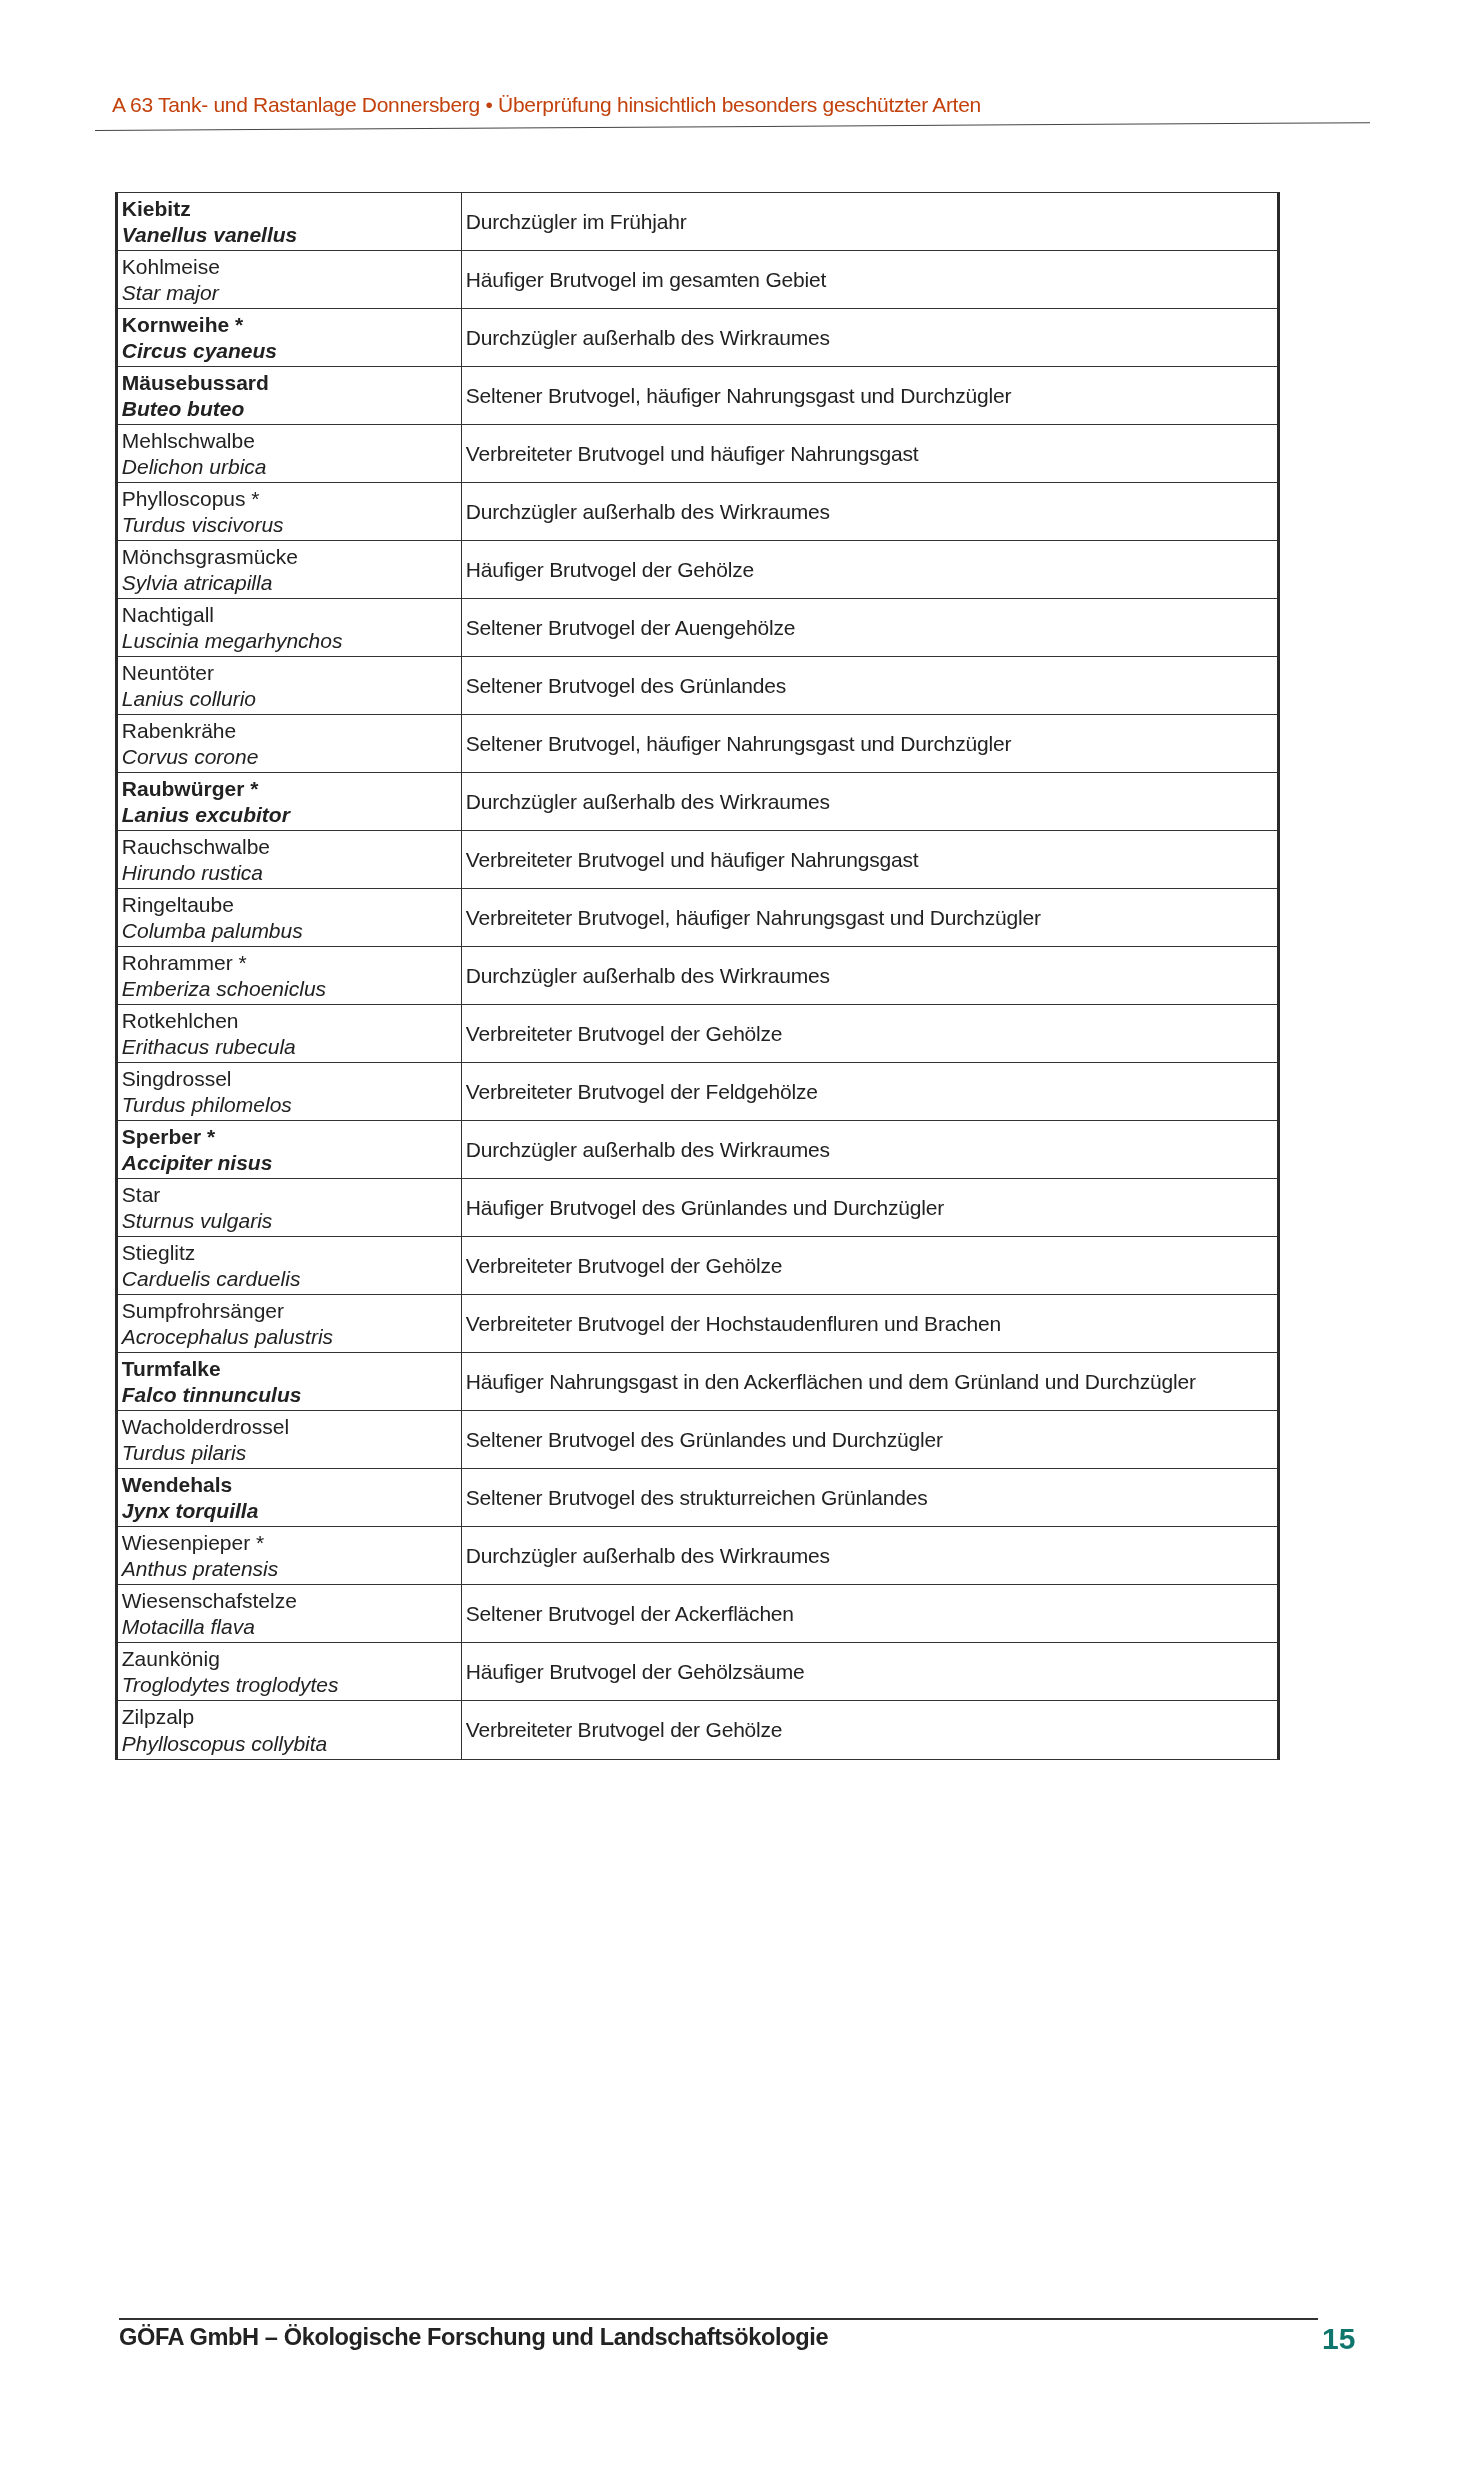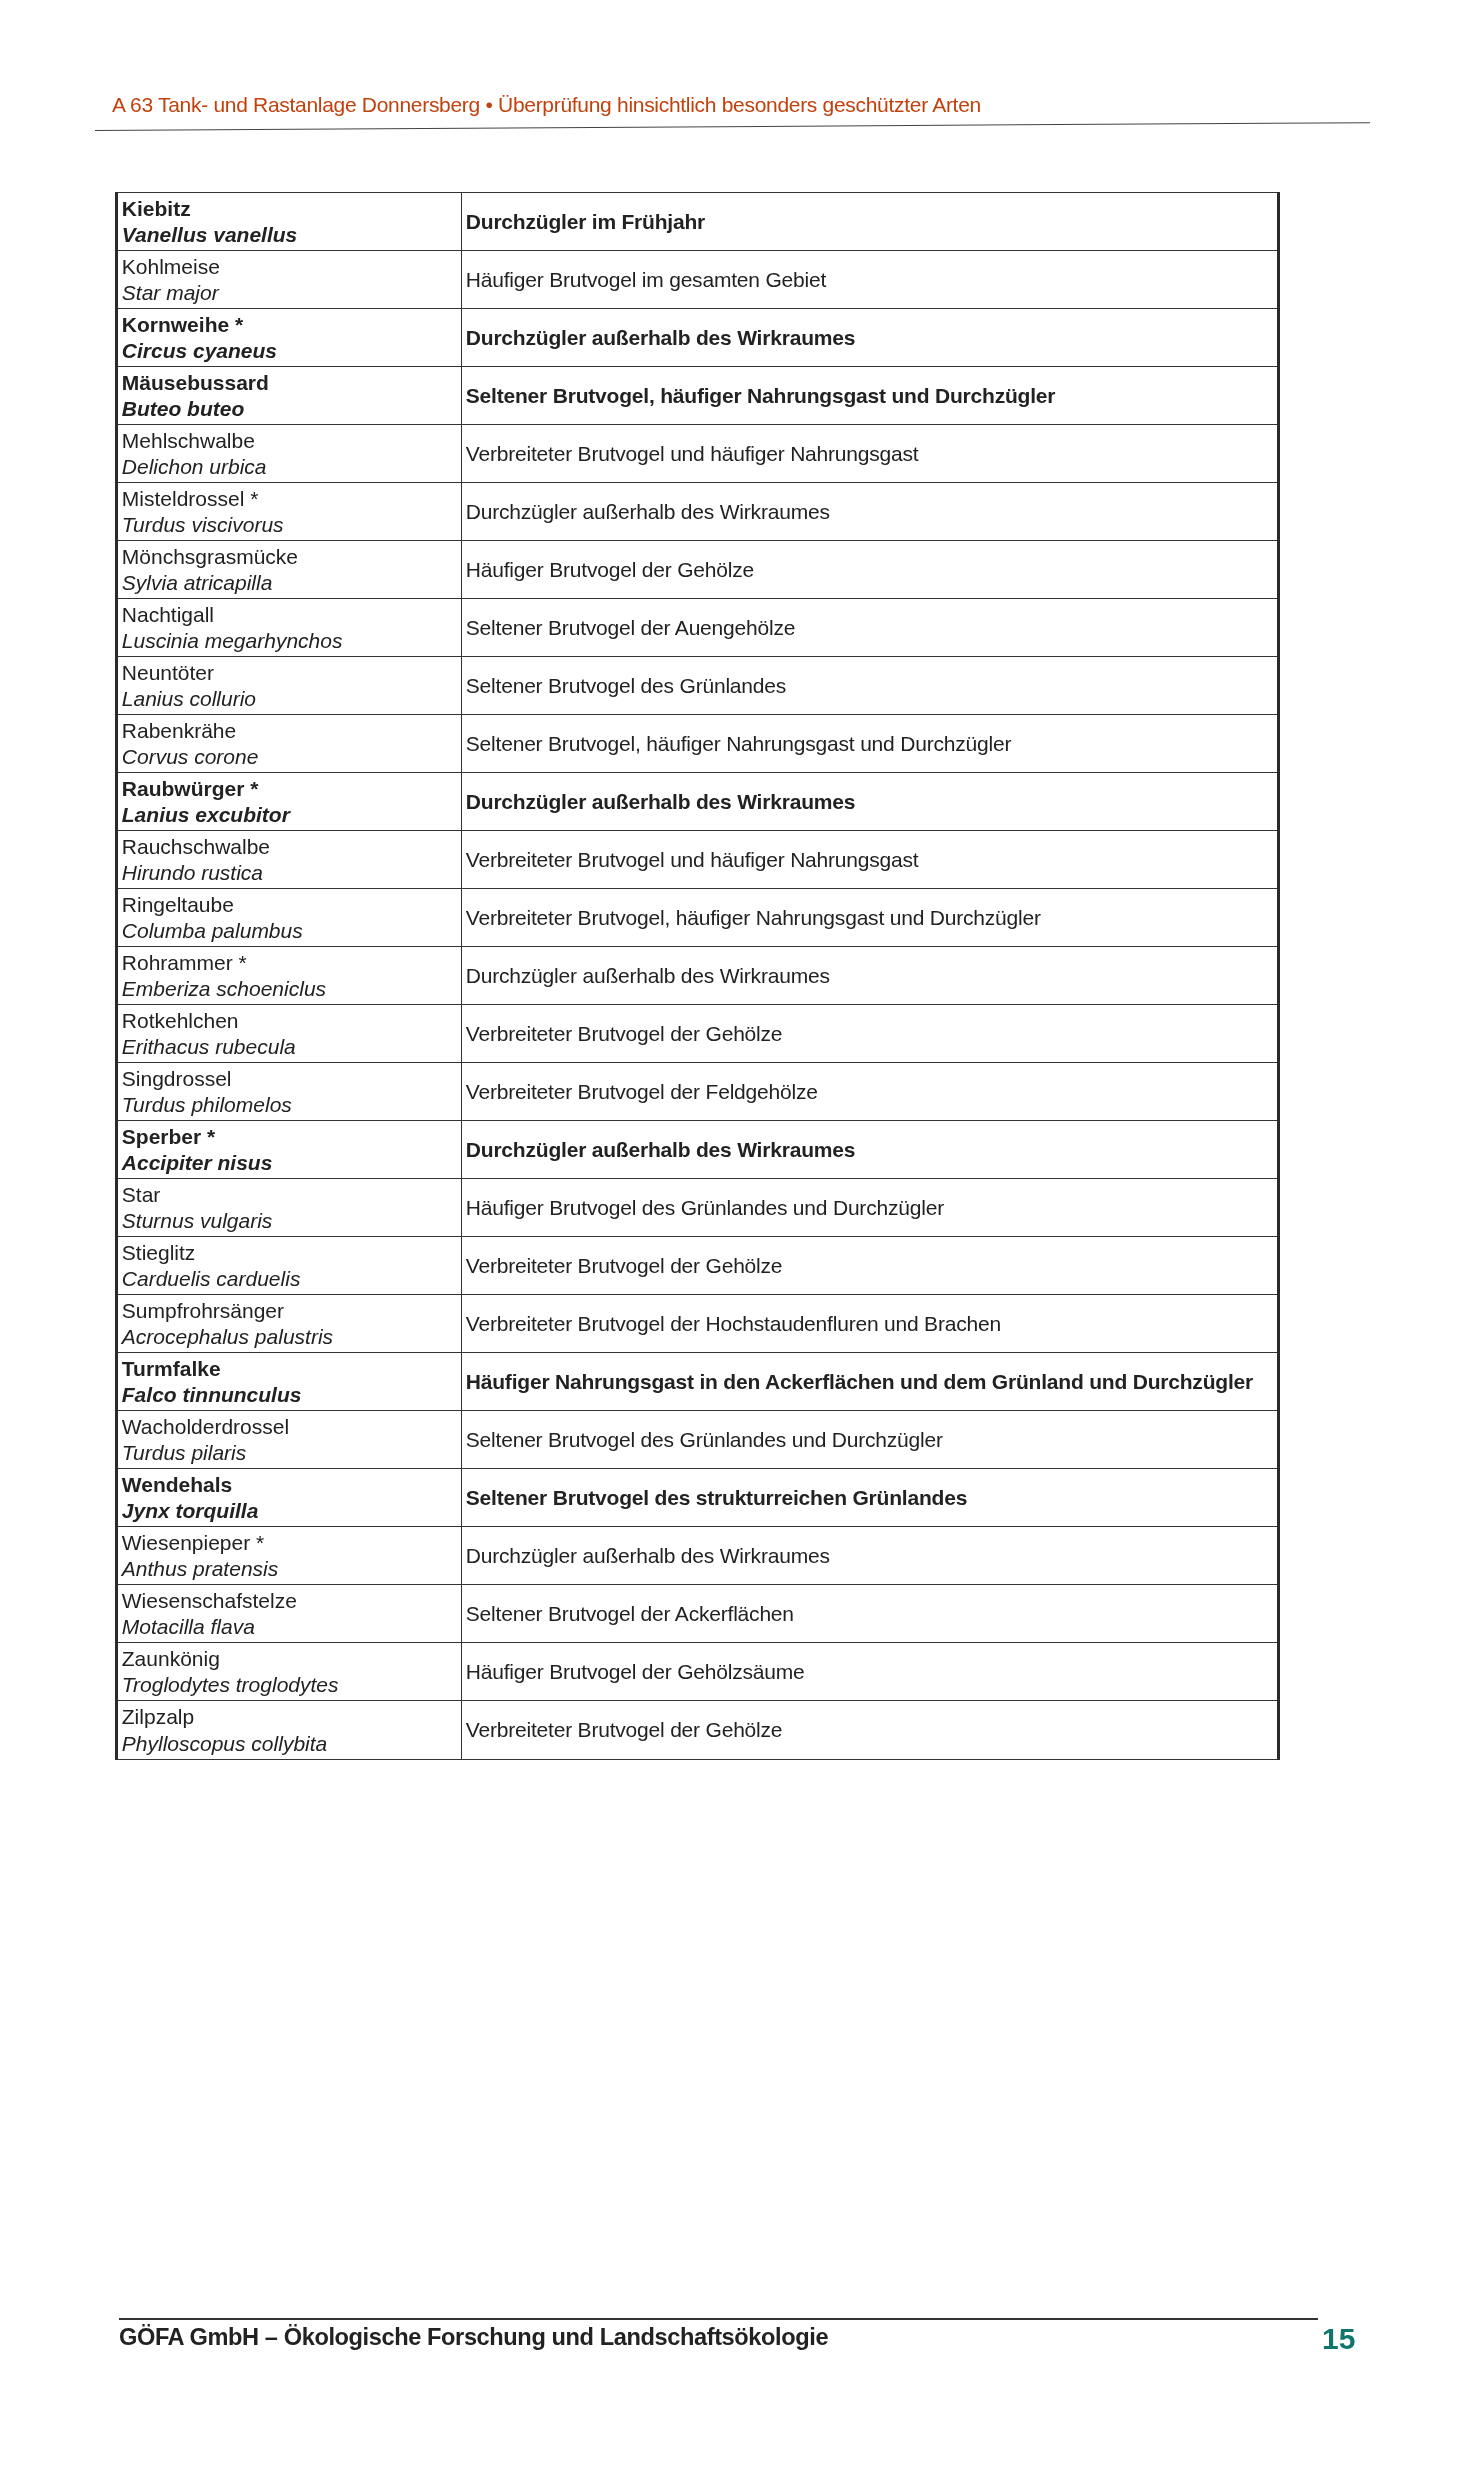--- a/index.html
+++ b/index.html
@@ -31,21 +31,21 @@
       padding: 1.9px 0 0 3.8px; font-size: 21px; line-height: 26.5px; color: #222;
       display: flex; flex-direction: column; justify-content: center;
     }
     .cell-name .common { display: block; white-space: nowrap; }
     .cell-name .latin { display: block; font-style: italic; white-space: nowrap; }
     .cell-status {
       flex: 1; padding: 0 0 0 3.8px; font-size: 21px; line-height: 25.5px;
       display: flex; align-items: center; color: #222; letter-spacing: -0.2px;
     }
     .bold .common, .bold .latin, .bold .cell-status { font-weight: bold; }
-    .row.bold .cell-status { font-weight: bold; }
+    .row.bold .cell-status { font-weight: normal; }
     .footer-rule {
       position: absolute; left: 119px; top: 2318px; width: 1199px; height: 0;
       border-top: 2.8px solid #333;
     }
     .footer-text {
       position: absolute; left: 119px; top: 2324px; font-size: 23.6px; font-weight: bold;
       color: #222; letter-spacing: -0.4px;
     }
     .page-number {
       position: absolute; left: 1322px; top: 2322px; font-size: 30px; font-weight: bold; color: #0f766e;
@@ -88,21 +88,21 @@
     </div>
   <div class="row">
       <div class="cell-name">
         <span class="common">Mehlschwalbe</span>
         <span class="latin">Delichon urbica</span>
       </div>
       <div class="cell-status">Verbreiteter Brutvogel und häufiger Nahrungsgast</div>
     </div>
   <div class="row">
       <div class="cell-name">
-        <span class="common">Misteldrossel *</span>
+        <span class="common">Phylloscopus *</span>
         <span class="latin">Turdus viscivorus</span>
       </div>
       <div class="cell-status">Durchzügler außerhalb des Wirkraumes</div>
     </div>
   <div class="row">
       <div class="cell-name">
         <span class="common">Mönchsgrasmücke</span>
         <span class="latin">Sylvia atricapilla</span>
       </div>
       <div class="cell-status">Häufiger Brutvogel der Gehölze</div>

